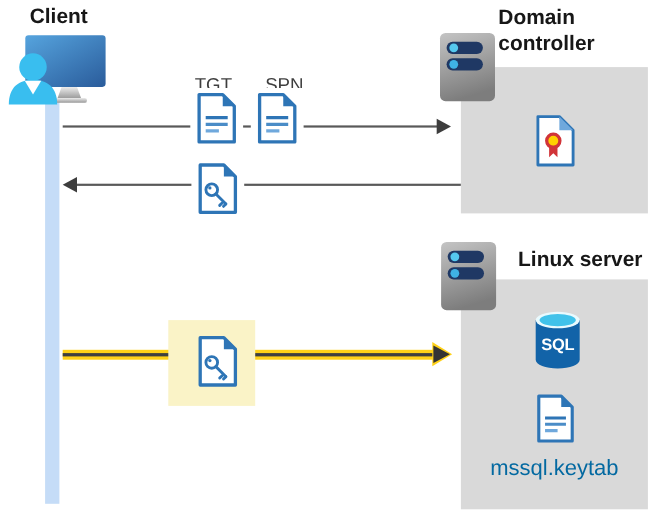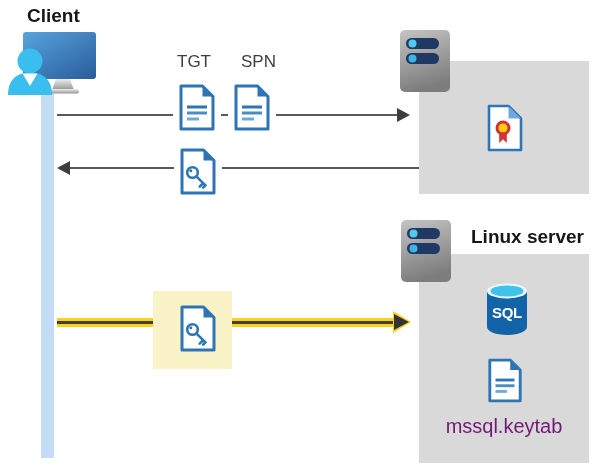--- a/index.html
+++ b/index.html
@@ -2,34 +2,34 @@
 <html><head>
 <meta charset="utf-8">
 <style>
   html,body{margin:0;padding:0;background:#fff;}
   #stage{
     position:relative;width:600px;height:468px;background:#ffffff;
     font-family:"Liberation Sans",sans-serif;overflow:hidden;
   }
   .abs{position:absolute;}
   .bold-label{font-weight:700;color:#171717;font-size:19px;line-height:23px;}
-  .gray-label{color:#3e3e3e;font-size:17px;}
+  .gray-label{color:#3e3e3e;font-size:17px;margin-top:16px;}
   
   #lifeline{left:41px;top:92px;width:13px;height:366px;background:#C5DCF7;}
   
   .gray-box{background:#D9D9D9;}
   #dc-box{left:419px;top:61px;width:170px;height:133px;}
   #linux-box{left:419px;top:254px;width:170px;height:209px;}
   
   #client-label{left:27px;top:4px;}
   #dc-label{left:453px;top:5px;width:142px;}
   #linux-label{left:455px;top:225px;width:145px;margin-left:16px;}
   #tgt-label{left:170px;top:52px;width:48px;text-align:center;}
   #spn-label{left:228px;top:52px;width:48px;text-align:right;}
-  #keytab-label{left:419px;top:415px;width:170px;text-align:center;font-size:20px;color:#701a75;}
+  #keytab-label{left:419px;top:415px;width:170px;text-align:center;font-size:20px;color:#0369a1;}
   
   .hline{height:2px;background:#595959;}
   #arrow1-line{left:57px;top:114px;width:341px;}
   #arrow2-line{left:69px;top:167px;width:350px;}
   .tri{width:0;height:0;}
   #arrow1-head{left:397px;top:108px;border-left:13px solid #3d3d3d;border-top:7px solid transparent;border-bottom:7px solid transparent;}
   #arrow2-head{left:57px;top:161px;border-right:13px solid #3d3d3d;border-top:7px solid transparent;border-bottom:7px solid transparent;}
   
   #yellow-band{left:57px;top:318px;width:341px;height:9px;background:#FFD117;}
   #yellow-core{left:57px;top:321px;width:341px;height:3px;background:#3f3f3f;}
@@ -140,20 +140,21 @@
   </svg>
 
   <div class="abs gray-box" id="dc-box"></div>
   <svg class="abs" id="dc-server-icon" width="52" height="64" viewBox="0 0 52 64">
     <rect class="srv-body" x="1" y="1" width="50" height="62" rx="5"></rect>
     <rect class="srv-slot" x="7" y="9" width="33" height="11" rx="5.5"></rect>
     <circle class="srv-dot1" cx="13.5" cy="14.5" r="4"></circle>
     <rect class="srv-slot" x="7" y="24" width="33" height="11" rx="5.5"></rect>
     <circle class="srv-dot2" cx="13.5" cy="29.5" r="4"></circle>
   </svg>
+  <div class="abs bold-label" id="dc-label">Domain controller</div>
   <svg class="abs" id="cert-icon" width="38" height="48" viewBox="0 0 38 48">
     <path class="cert-body" d="M3 2 H22.5 L35 14.5 V46 H3 Z"></path>
     <path class="cert-fold" d="M22.5 2 V14.5 H35 Z"></path>
     <circle class="rosette" cx="17" cy="24" r="6"></circle>
     <path class="ribbon" d="M13.2 28.5 H20.8 V39 L17 35.3 L13.2 39 Z"></path>
   </svg>
 
   <div class="abs gray-box" id="linux-box"></div>
   <svg class="abs" id="linux-server-icon" width="52" height="64" viewBox="0 0 52 64">
     <rect class="srv-body" x="1" y="1" width="50" height="62" rx="5"></rect>

